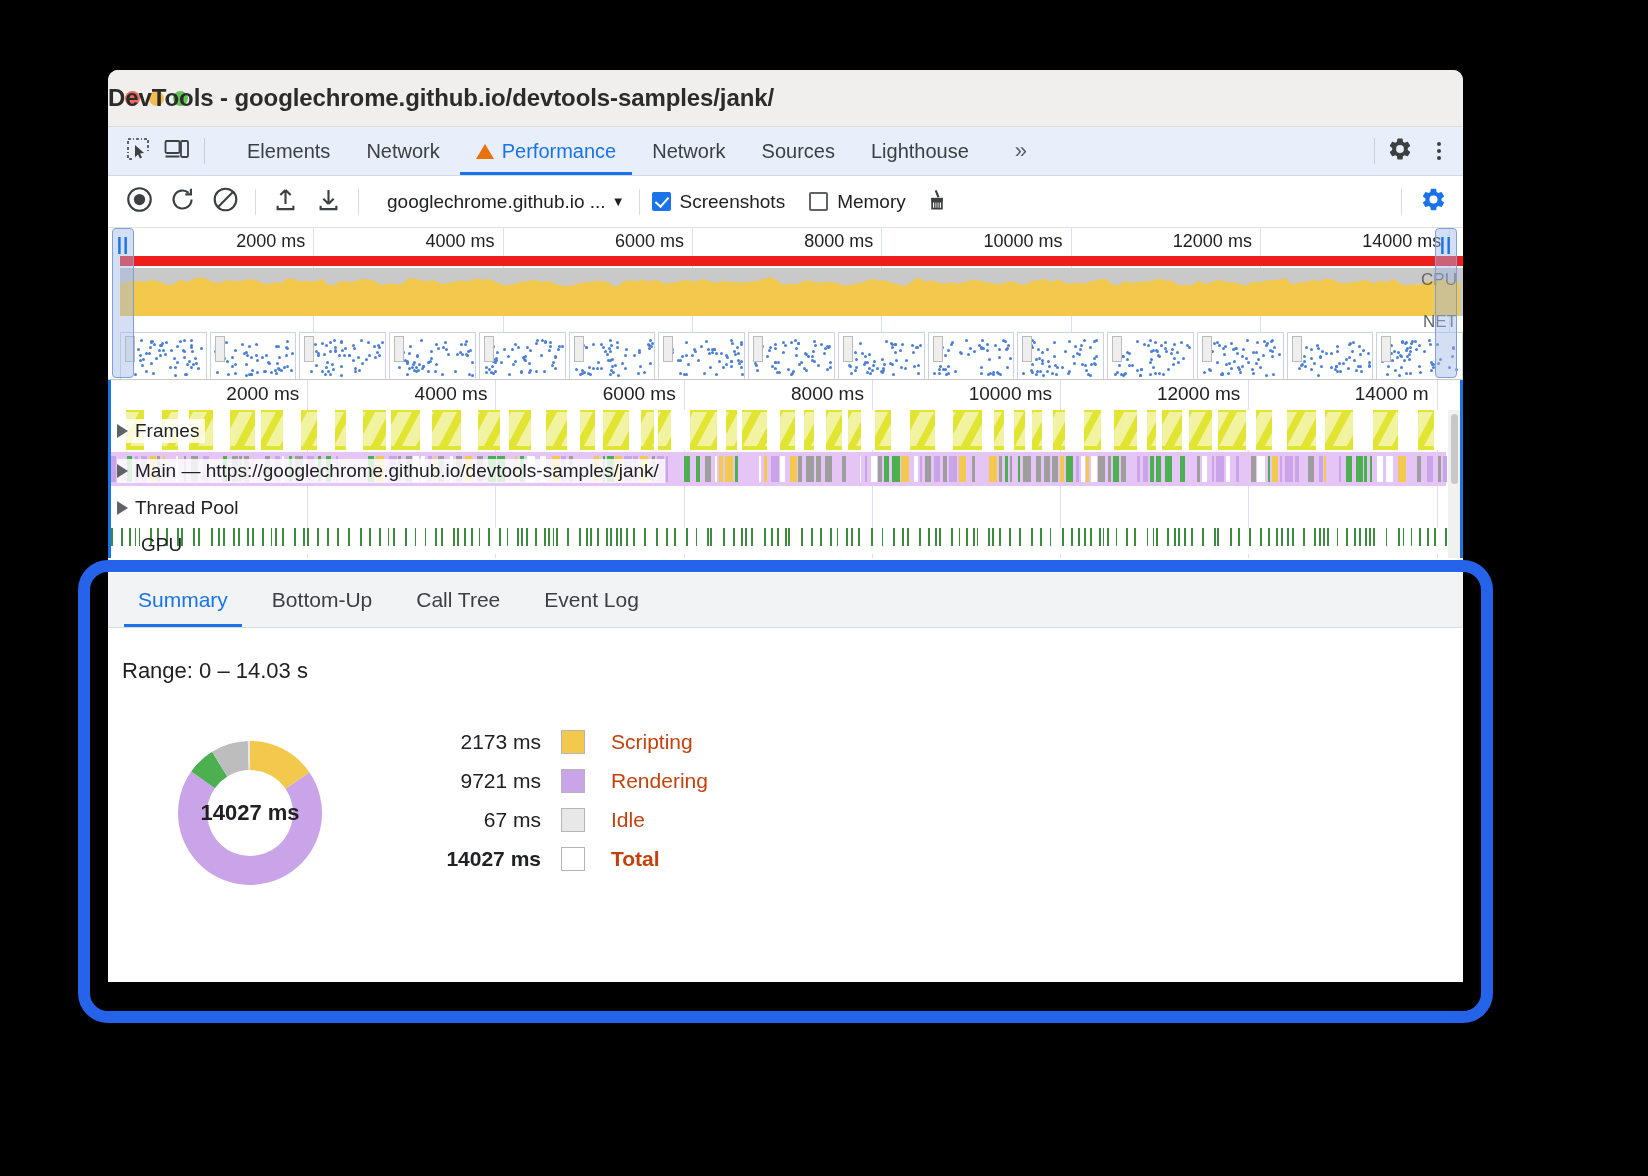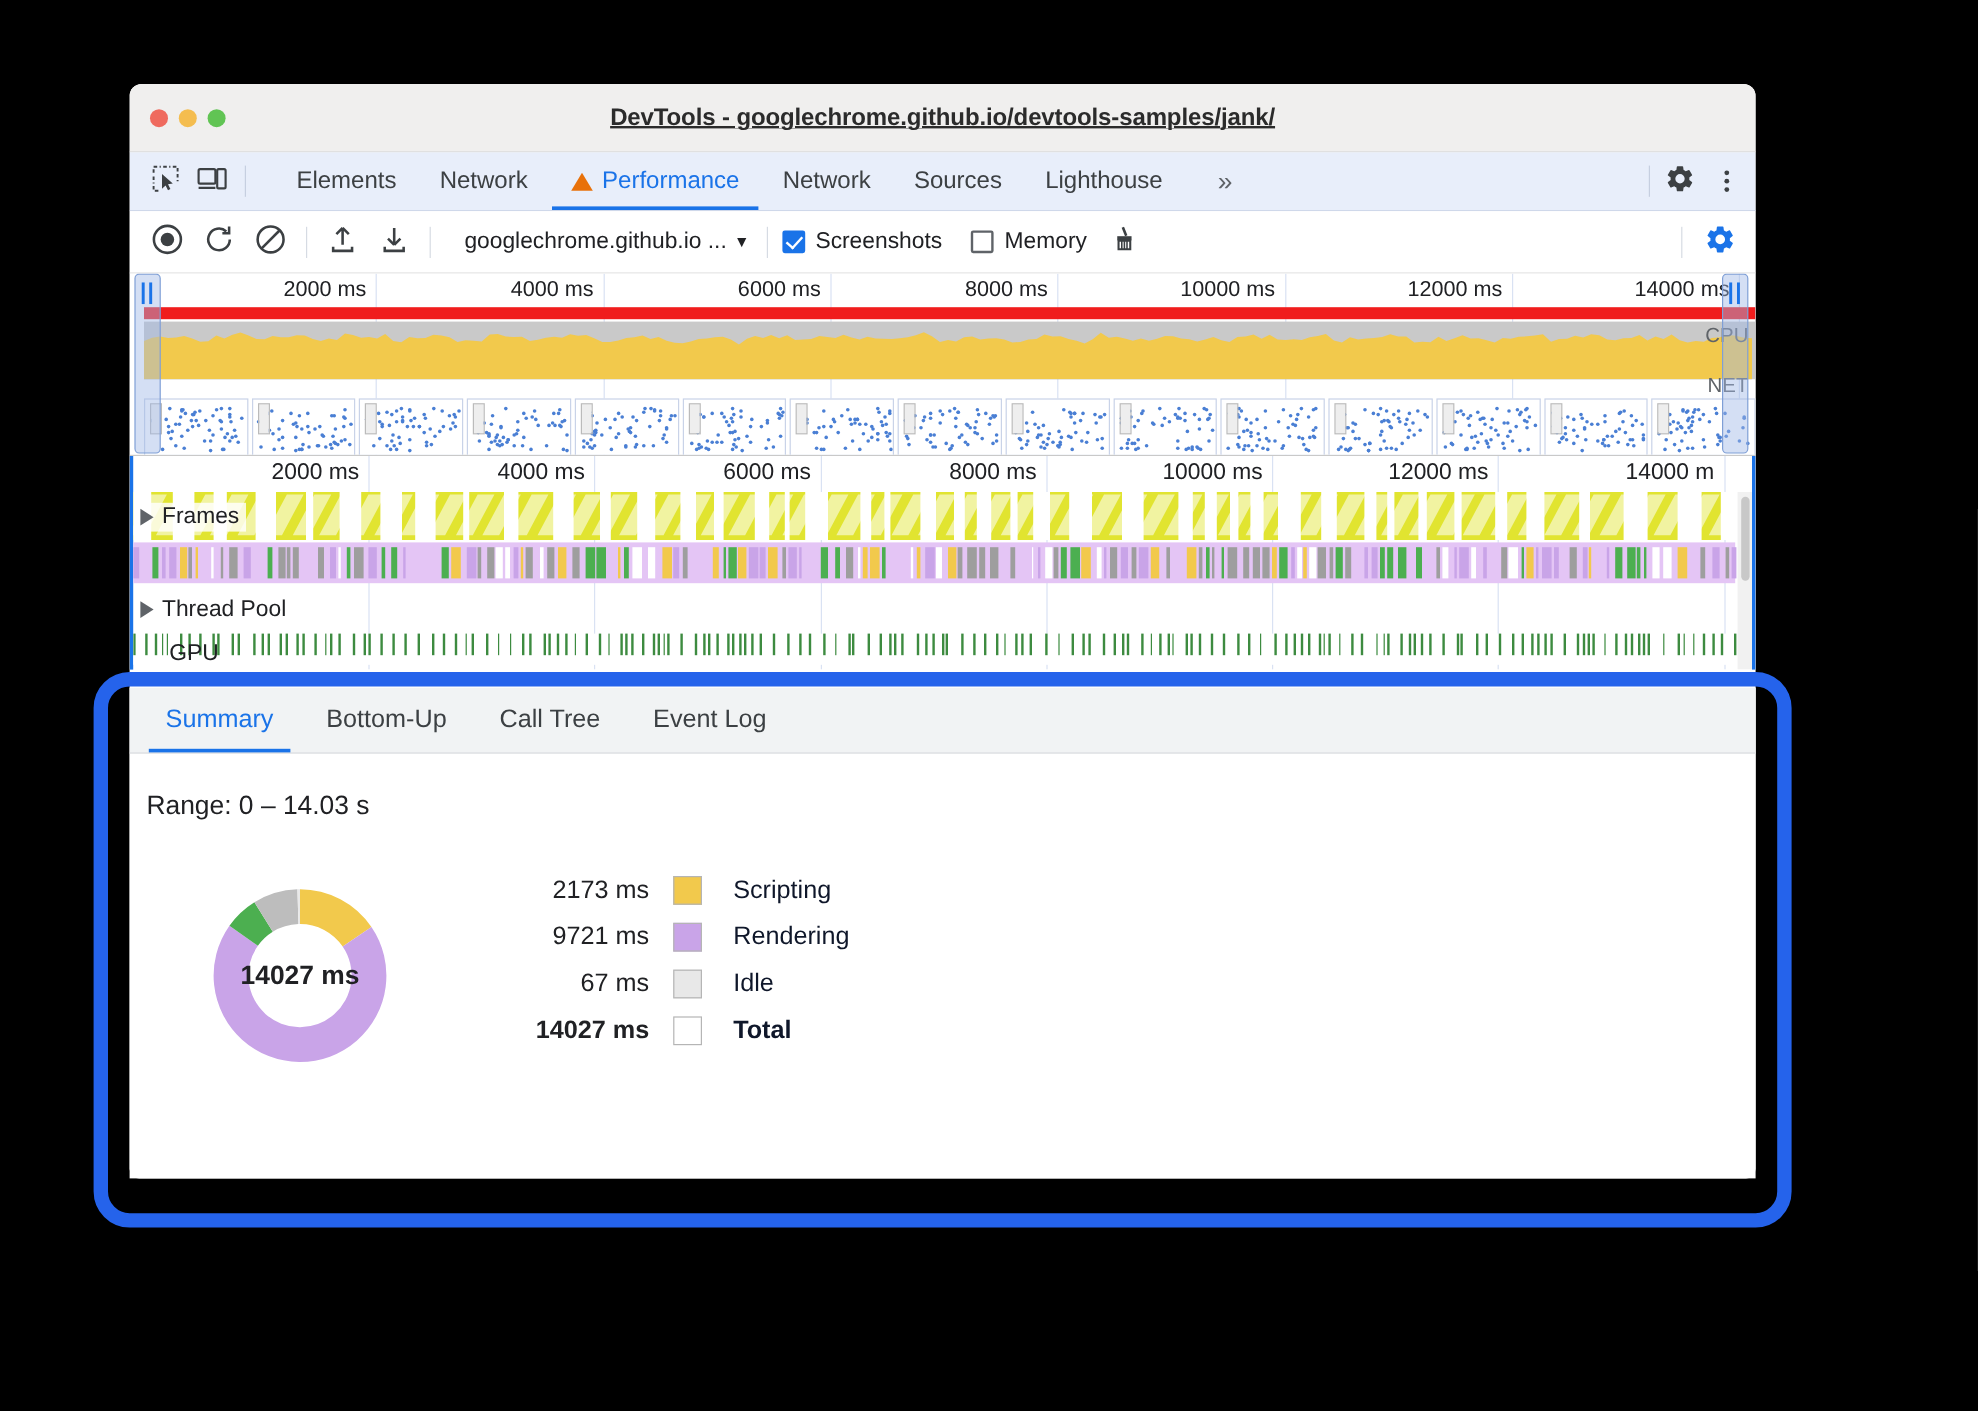--- a/index.html
+++ b/index.html
@@ -25,24 +25,23 @@
     height: 57px; background: #f0efee;
     display: flex; align-items: center; position: relative;
     border-bottom: 1px solid #dcdcdc;
   }
   .traffic { display: flex; gap: 9px; padding-left: 17px; }
   .dot { width: 15px; height: 15px; border-radius: 50%; }
   .dot.red { background: #ef6a5e; }
   .dot.yellow { background: #f4bd4f; }
   .dot.green { background: #61c454; }
   .win-title {
-    position: absolute; left: 0; right: 0; text-align: center;
-    font-size: 20px; font-weight: bold; color: #2b2b2b;
+    position: absolute; left: 0; right: 0; text-align: left;
+    font-size: 24px; font-weight: bold; color: #2b2b2b;
     letter-spacing: -0.1px;
-    text-decoration: underline;
   }
 
   
   .tabbar {
     height: 49px; background: #e8eefa;
     display: flex; align-items: center;
     border-bottom: 1px solid #cfd8ea;
     position: relative;
   }
   .tb-icons { display: flex; align-items: center; gap: 14px; padding: 0 14px 0 18px; }
@@ -156,21 +155,21 @@
   .donut-wrap { position: relative; width: 206px; height: 206px; margin-left: 25px; }
   .donut-center {
     position: absolute; left: 0; top: 0; width: 206px; height: 206px;
     display: flex; align-items: center; justify-content: center;
     font-size: 22px; font-weight: bold; color: #202124;
   }
   .legend { margin-top: 12px; }
   .legend-row { display: flex; align-items: center; height: 39px; }
   .lg-val { width: 128px; text-align: right; font-size: 21px; color: #202124; padding-right: 20px; }
   .lg-sw { width: 24px; height: 24px; border: 1px solid #b5b5b5; }
-  .lg-label { font-size: 21px; color: #0f172a; padding-left: 26px; }
+  .lg-label { font-size: 21px; color: #c2410c; padding-left: 26px; }
   .legend-row.total .lg-val, .legend-row.total .lg-label { font-weight: bold; }
 </style>
 </head>
 <body>
 
 <div id="stage">
 
   <div class="window">
 
     <div class="titlebar">
@@ -1502,20 +1501,24 @@
             <span style="position:absolute;left:94.31%;top:4px;bottom:4px;width:0.18%;background:#4caf50"></span>
             <span style="position:absolute;left:94.81%;top:4px;bottom:4px;width:0.46%;background:#ffffff"></span>
             <span style="position:absolute;left:95.51%;top:4px;bottom:4px;width:0.50%;background:#ffffff"></span>
             <span style="position:absolute;left:96.44%;top:4px;bottom:4px;width:0.59%;background:#f2c94c"></span>
             <span style="position:absolute;left:97.17%;top:4px;bottom:4px;width:0.27%;background:#e4c5f5"></span>
             <span style="position:absolute;left:97.83%;top:4px;bottom:4px;width:0.33%;background:#9e9e9e"></span>
             <span style="position:absolute;left:98.55%;top:4px;bottom:4px;width:0.50%;background:#c9a4e8"></span>
             <span style="position:absolute;left:99.40%;top:4px;bottom:4px;width:0.19%;background:#9e9e9e"></span>
             <span style="position:absolute;left:99.76%;top:4px;bottom:4px;width:0.34%;background:#c9a4e8"></span>
           </div>
+        <div class="track-title" style="top:7px">
+          <span class="tri"></span>
+          <span>Main — https://googlechrome.github.io/devtools-samples/jank/</span>
+        </div>
       </div>
 
       <div class="track" style="top:112px;height:30px">
         <div class="track-title" style="top:4px">
           <span class="tri"></span>
           <span>Thread Pool</span>
         </div>
       </div>
 
       <div class="track" style="top:148px;height:30px">

